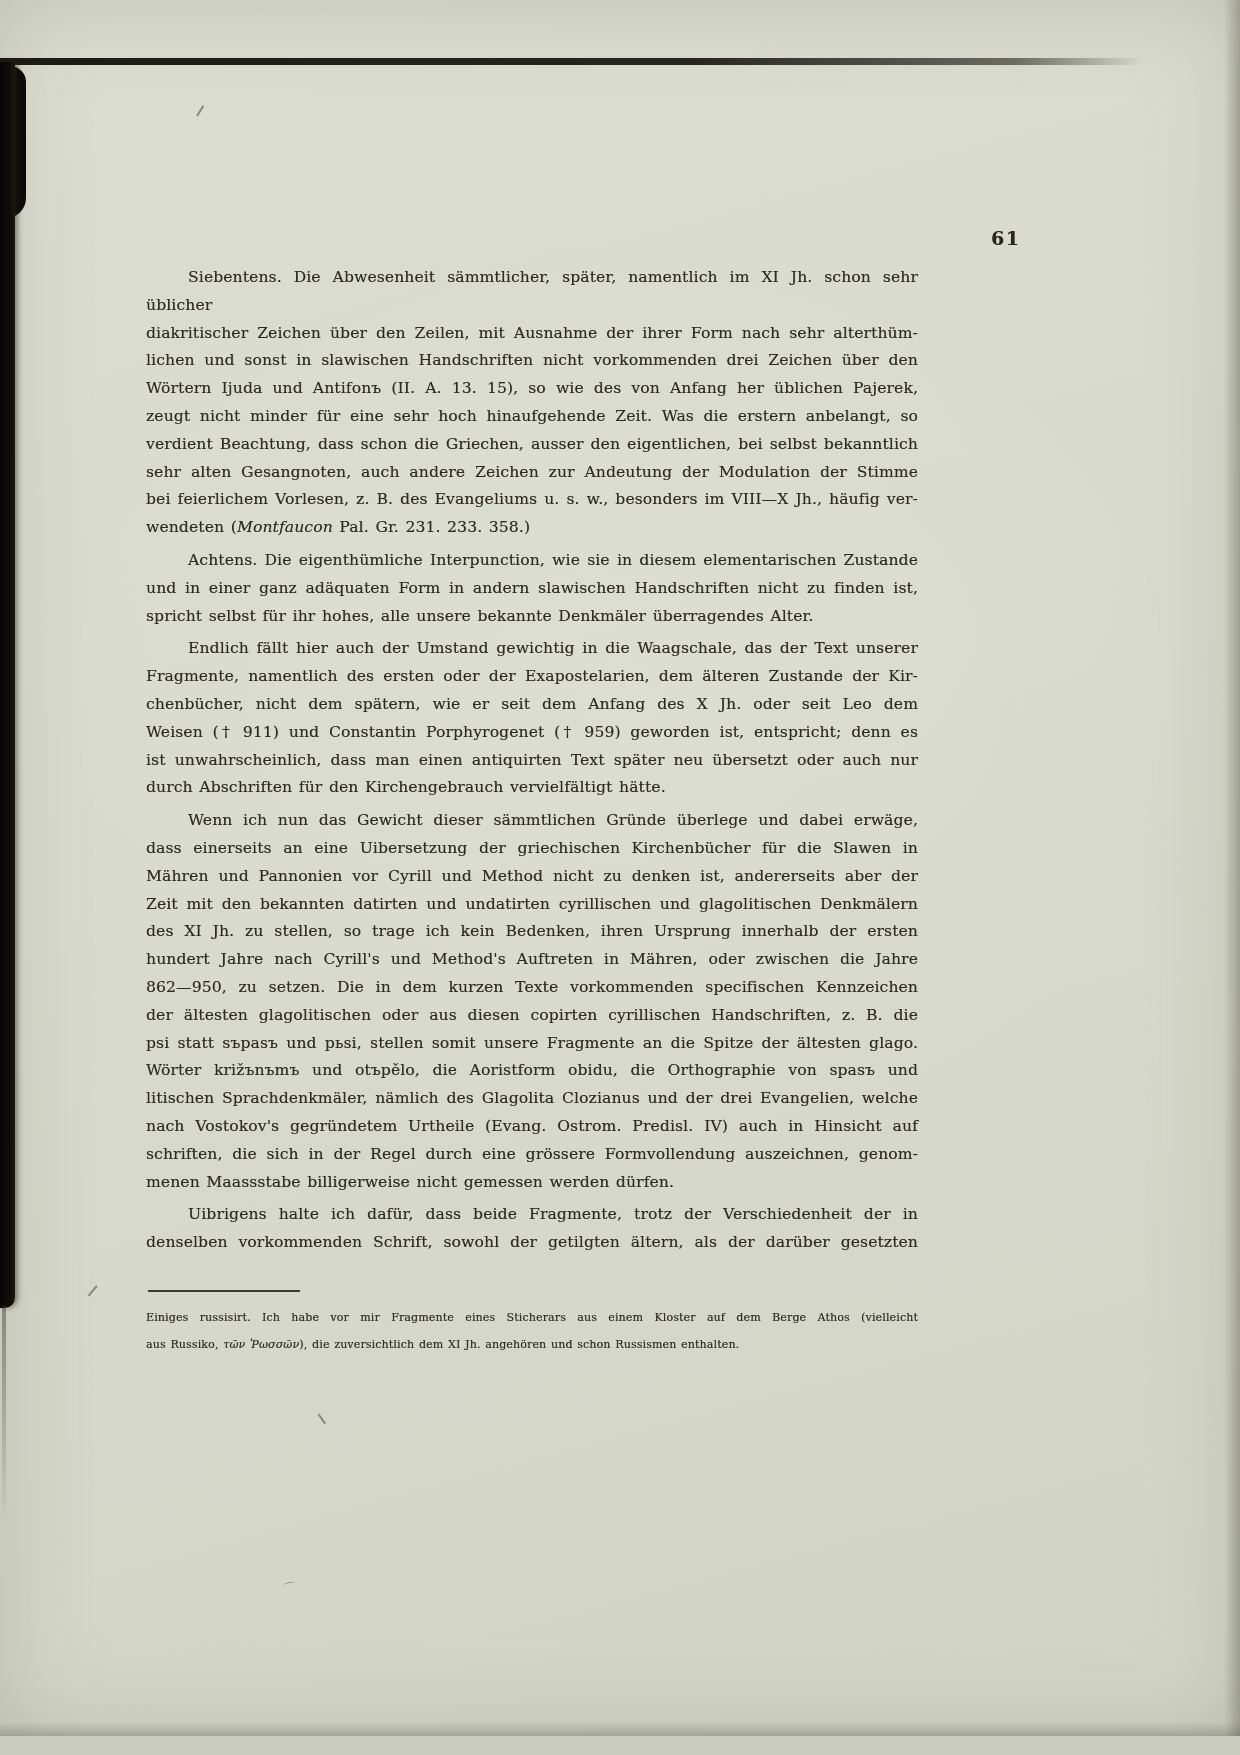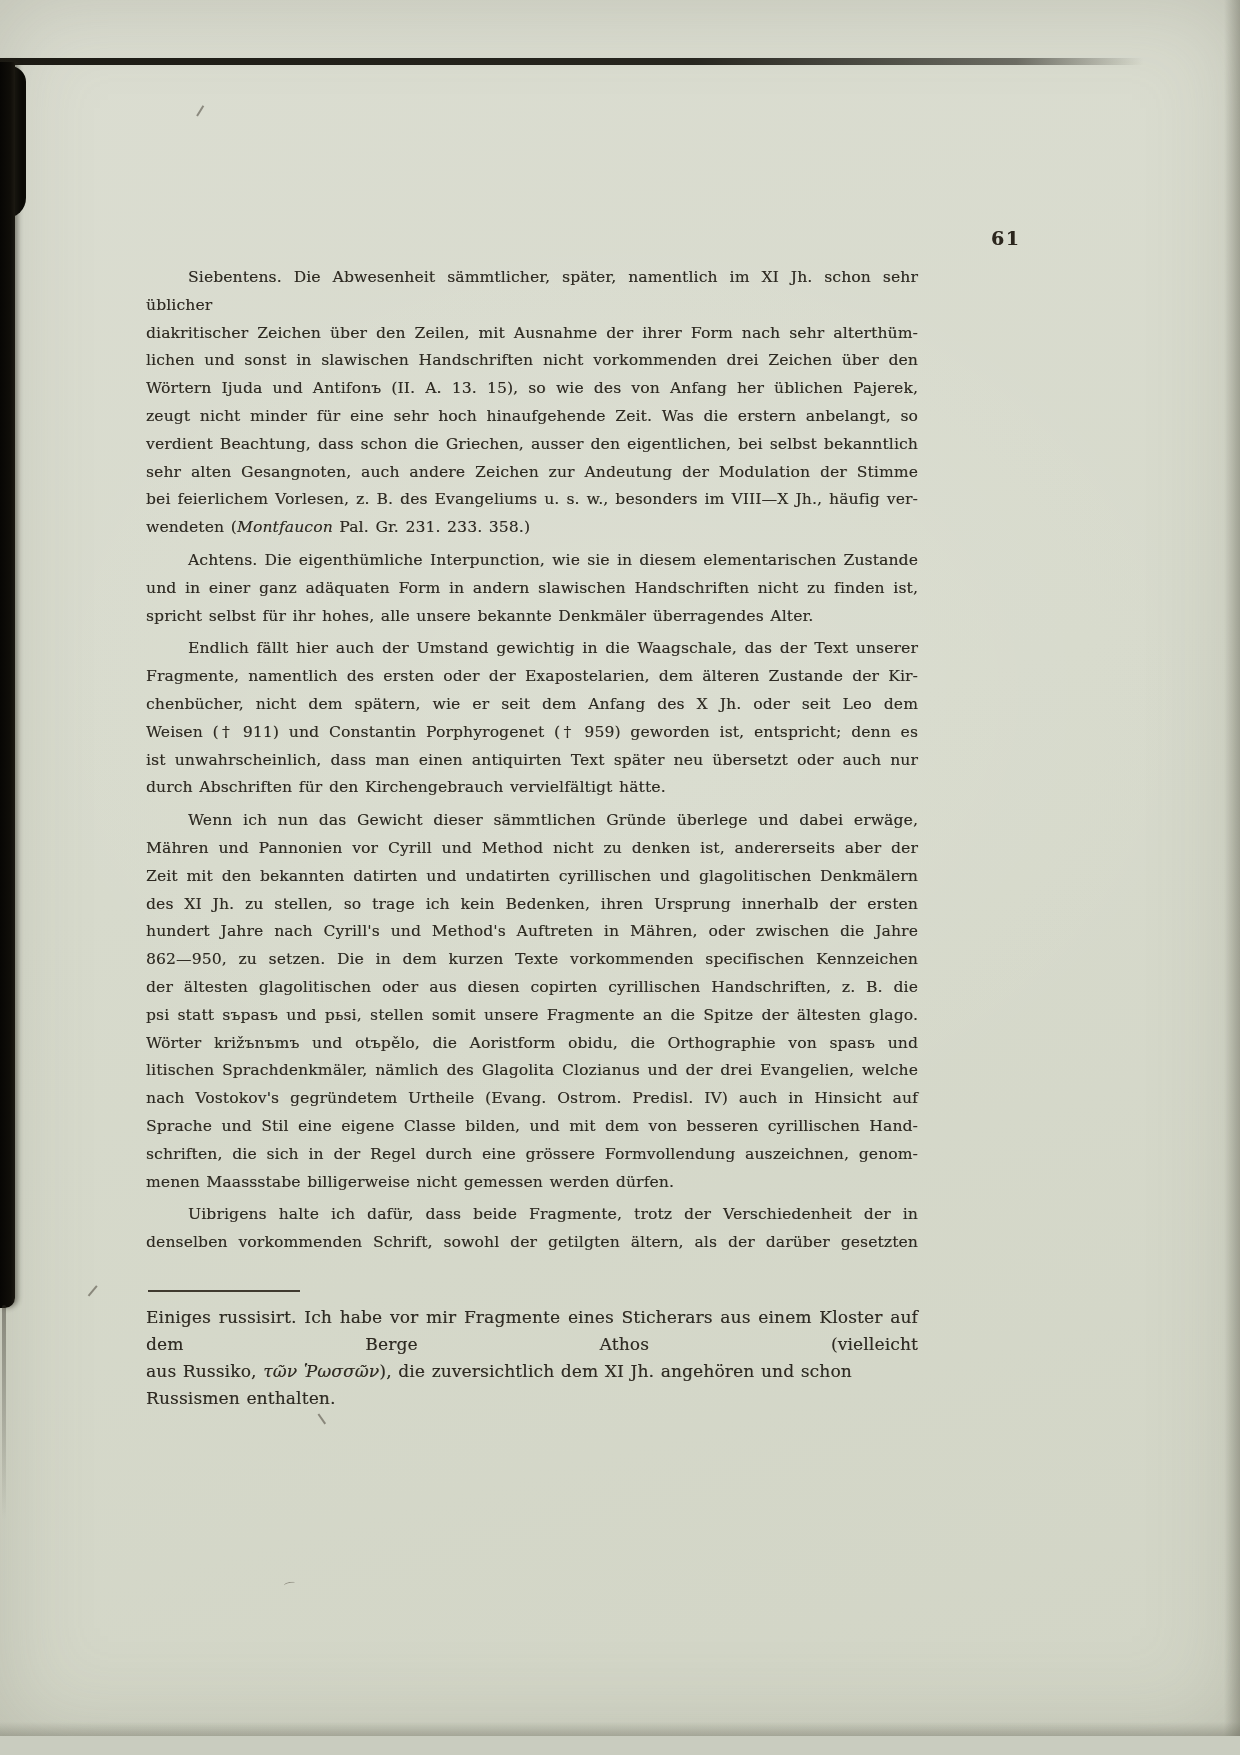--- a/index.html
+++ b/index.html
@@ -80,21 +80,21 @@
   .line.first { text-indent: 42px; }
   .line.last { text-align-last: left; }
   .italic { font-style: italic; }
 
   .footnote-rule {
     width: 152px; height: 0;
     border-top: 2px solid #3f3a2f;
     margin: 33px 0 12px 2px;
   }
   .footnote {
-    font-size: 17px;
+    font-size: 11px;
     line-height: 27px;
     word-spacing: 1px;
   }
   .fline { text-align: left; }
   .fline.just { text-align: justify; text-align-last: justify; }
 </style>
 </head>
 <body>
 
 <div class="page">
@@ -137,31 +137,31 @@
       <div class="line first">Endlich fällt hier auch der Umstand gewichtig in die Waagschale, das der Text unserer</div>
       <div class="line">Fragmente, namentlich des ersten oder der Exapostelarien, dem älteren Zustande der Kir-</div>
       <div class="line">chenbücher, nicht dem spätern, wie er seit dem Anfang des X Jh. oder seit Leo dem</div>
       <div class="line">Weisen († 911) und Constantin Porphyrogenet († 959) geworden ist, entspricht; denn es</div>
       <div class="line">ist unwahrscheinlich, dass man einen antiquirten Text später neu übersetzt oder auch nur</div>
       <div class="line last">durch Abschriften für den Kirchengebrauch vervielfältigt hätte.</div>
     </div>
 
     <div class="para">
       <div class="line first">Wenn ich nun das Gewicht dieser sämmtlichen Gründe überlege und dabei erwäge,</div>
+      <div class="line">dass einerseits an eine Uibersetzung der griechischen Kirchenbücher für die Slawen in</div>
       <div class="line">Mähren und Pannonien vor Cyrill und Method nicht zu denken ist, andererseits aber der</div>
       <div class="line">Zeit mit den bekannten datirten und undatirten cyrillischen und glagolitischen Denkmälern</div>
       <div class="line">des XI Jh. zu stellen, so trage ich kein Bedenken, ihren Ursprung innerhalb der ersten</div>
       <div class="line">hundert Jahre nach Cyrill's und Method's Auftreten in Mähren, oder zwischen die Jahre</div>
       <div class="line">862—950, zu setzen. Die in dem kurzen Texte vorkommenden specifischen Kennzeichen</div>
       <div class="line">der ältesten glagolitischen oder aus diesen copirten cyrillischen Handschriften, z. B. die</div>
       <div class="line">psi statt sъpasъ und pьsi, stellen somit unsere Fragmente an die Spitze der ältesten glago.</div>
       <div class="line">Wörter križъnъmъ und otъpělo, die Aoristform obidu, die Orthographie von spasъ und</div>
       <div class="line">litischen Sprachdenkmäler, nämlich des Glagolita Clozianus und der drei Evangelien, welche</div>
       <div class="line">nach Vostokov's gegründetem Urtheile (Evang. Ostrom. Predisl. IV) auch in Hinsicht auf</div>
-      <div class="line">Sprache und Stil eine eigene Classe bilden, und mit dem von besseren cyrillischen Hand-</div>
       <div class="line">schriften, die sich in der Regel durch eine grössere Formvollendung auszeichnen, genom-</div>
       <div class="line last">menen Maassstabe billigerweise nicht gemessen werden dürfen.</div>
     </div>
 
     <div class="para">
       <div class="line first">Uibrigens halte ich dafür, dass beide Fragmente, trotz der Verschiedenheit der in</div>
       <div class="line">denselben vorkommenden Schrift, sowohl der getilgten ältern, als der darüber gesetzten</div>
     </div>
 
     <div class="footnote-rule"></div>

